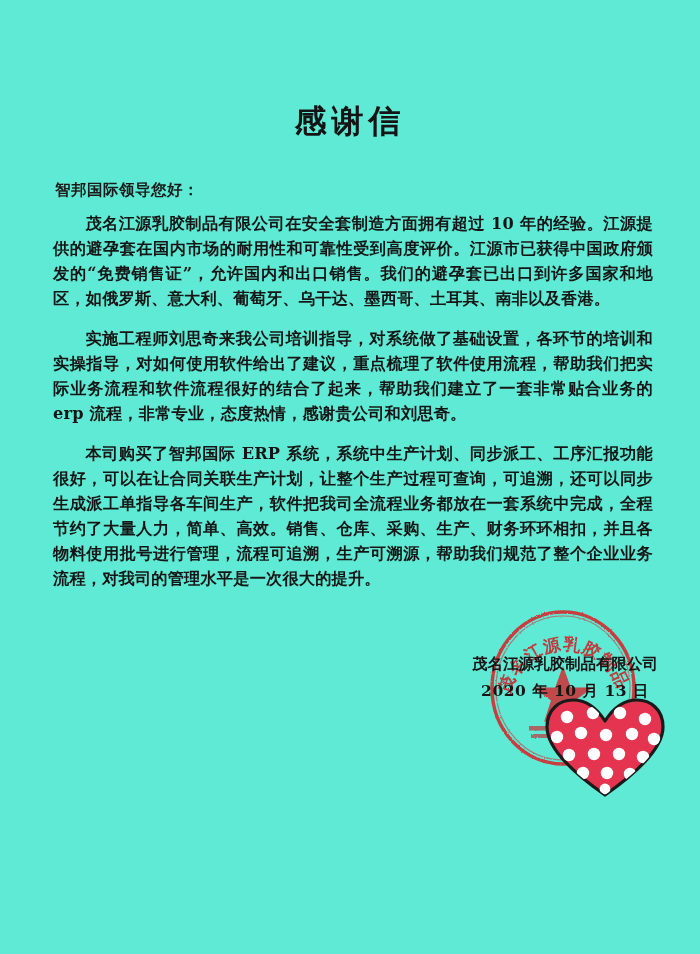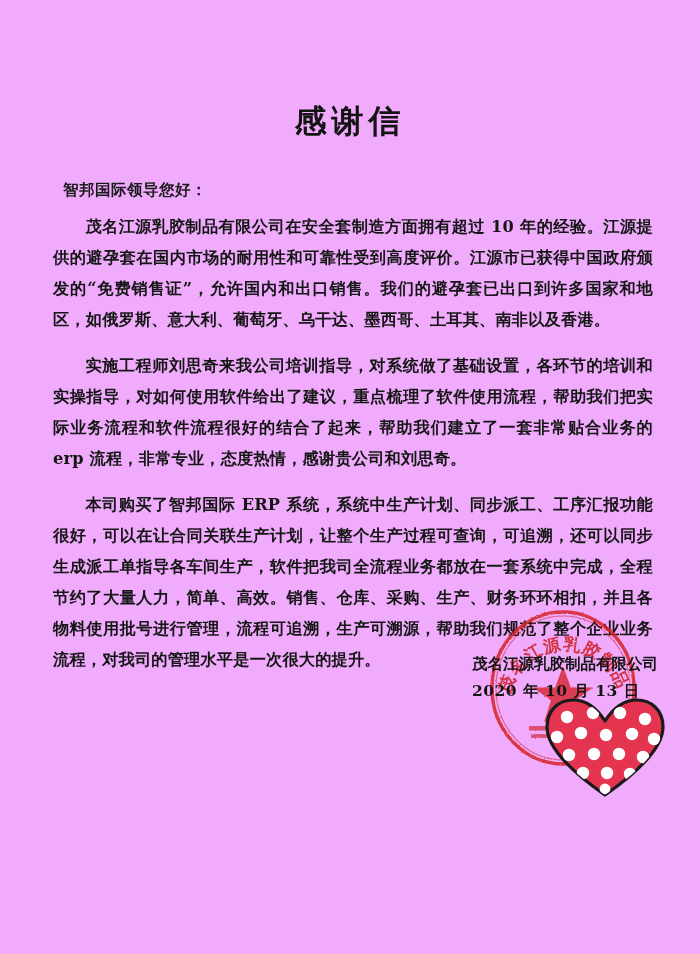--- a/index.html
+++ b/index.html
@@ -14,21 +14,21 @@
     overflow: hidden;
     font-family: "DejaVu Sans", sans-serif;
     color: #111111;
   }
 
   .page {
     position: absolute;
     left: 0; top: 0;
     width: 700px;
     height: 954px;
-    background: #f0abfc;
+    background: #5eead4;
   }
 
   
   .doc-title {
     position: absolute;
     left: 0;
     top: 100px;
     width: 700px;
     text-align: center;
     font-family: "DejaVu Serif", serif;
@@ -45,42 +45,43 @@
     top: 180px;
     width: 600px;
   }
 
   .salutation {
     font-family: "DejaVu Serif", serif;
     font-weight: bold;
     font-size: 15.5px;
     letter-spacing: 0.5px;
     color: #1a1a1a;
-    margin-left: 10px;
+    margin-left: 2px;
     margin-bottom: 10px;
   }
 
   .para {
     font-family: "DejaVu Serif", serif;
     font-weight: bold;
     font-size: 16.2px;
-    line-height: 31px;
+    line-height: 25px;
     color: #151515;
     text-align: justify;
     text-justify: inter-character;
     text-indent: 2em;
     margin: 0 0 15px 0;
     letter-spacing: 0.2px;
   }
 
   
   .sign-block {
     position: absolute;
     right: 42px;
     top: 650px;
+    text-align: center;
     font-family: "DejaVu Serif", serif;
     font-weight: bold;
     font-size: 15.5px;
     line-height: 27px;
     color: #151515;
     z-index: 4;
   }
   .sign-date { letter-spacing: 0.5px; }
 
   

